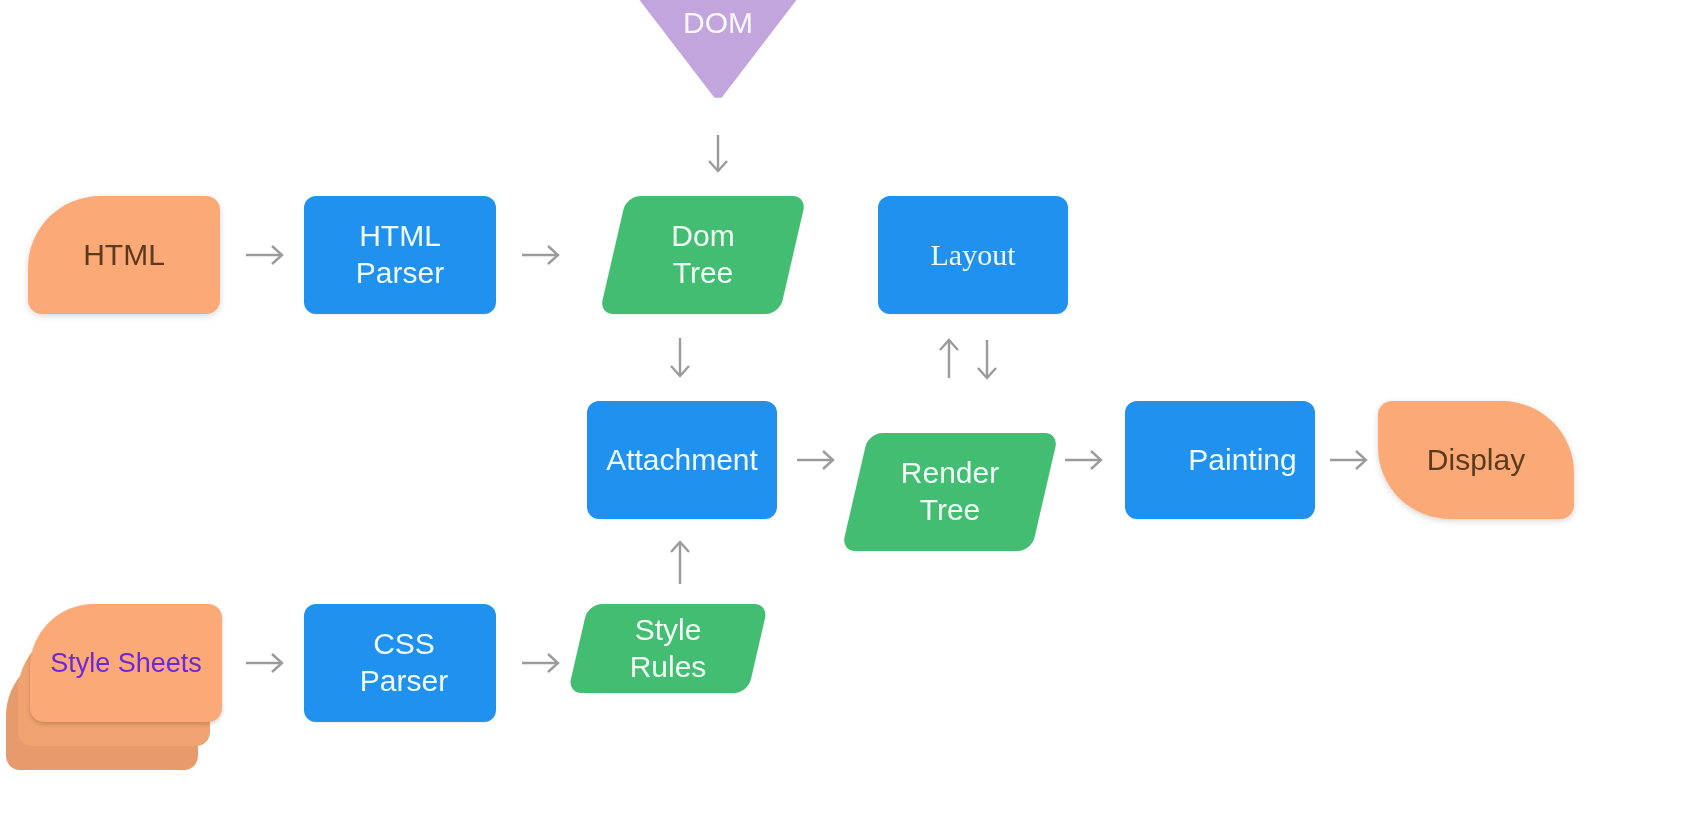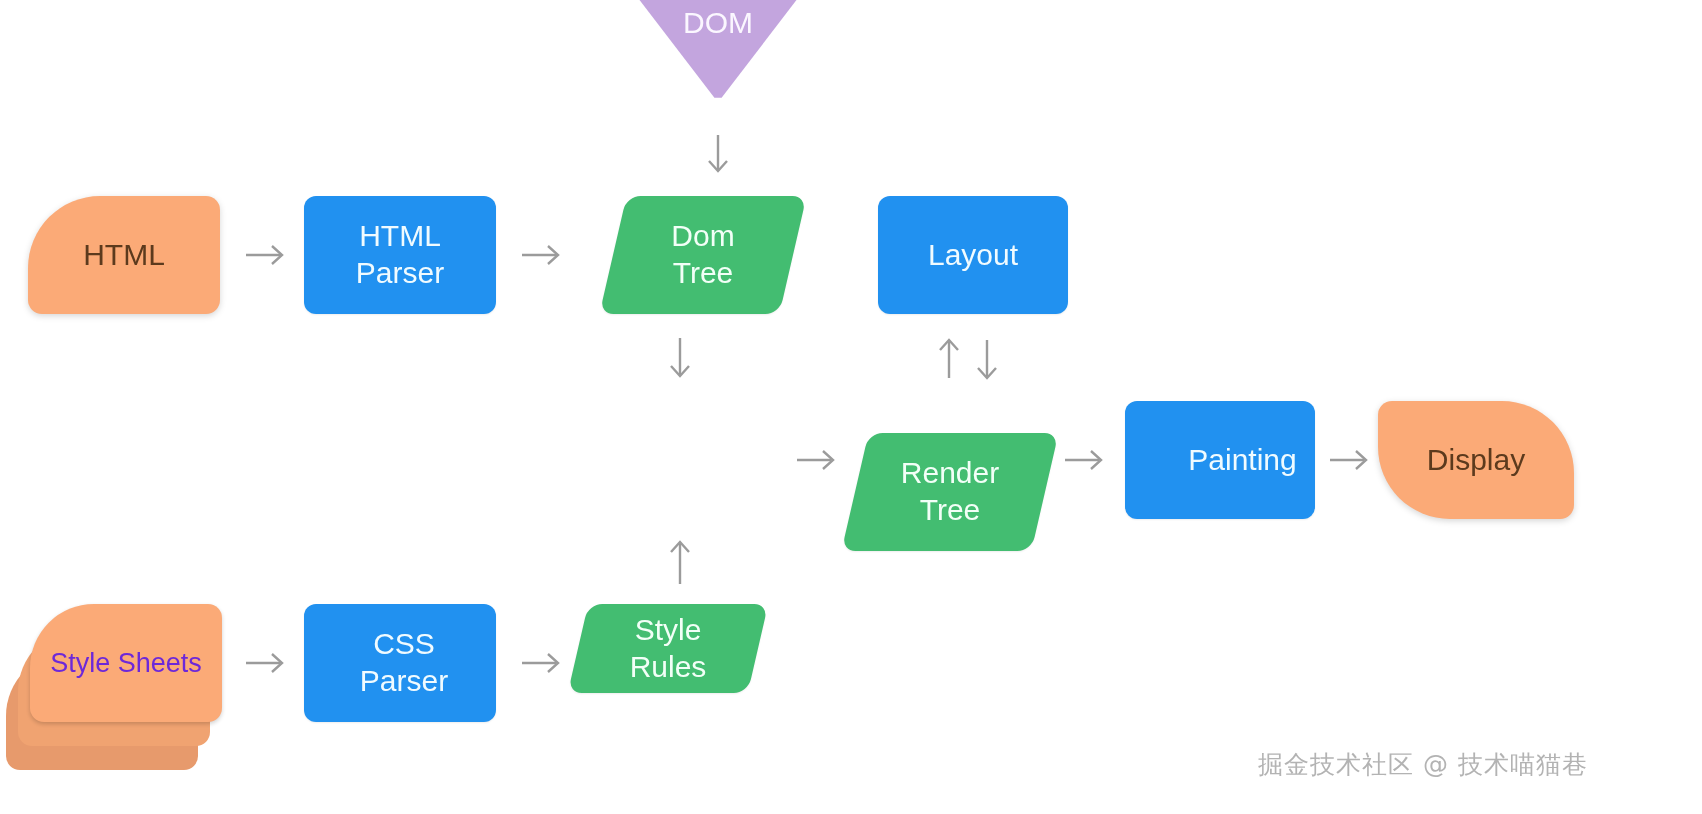--- a/index.html
+++ b/index.html
@@ -172,21 +172,21 @@
         <path d="M28 5 L38 14 L28 23"></path>
     </svg>
   </div>
 
   <div class="para-wrap" style="left:613px; top:196px; width:180px; height:118px;">
     <div class="skew"></div>
     <div class="ptext">Dom
 Tree</div>
   </div>
 
-  <div class="node proc" style="left:878px; top:196px; width:190px; height:118px;">
+  <div class="node proc" style="left:878px; top:196px; width:190px; height:118px;font-family:Liberation Serif, serif;">
     <span class="label">Layout</span>
   </div>
 
   <div class="arrow" style="left:662px; top:336px; width:36px; height:46px;">
     <svg width="28" height="46" viewBox="0 0 28 46" fill="none" stroke="#9b9b9b" stroke-width="2.4">
       <path d="M14 2 V38"></path>
         <path d="M5 30 L14 40 L23 30"></path>
     </svg>
   </div>
 
@@ -197,20 +197,23 @@
     </svg>
   </div>
 
   <div class="arrow" style="left:970px; top:336px; width:34px; height:46px;">
     <svg width="26" height="46" viewBox="0 0 26 46" fill="none" stroke="#9b9b9b" stroke-width="2.4">
       <path d="M13 4 V40"></path>
         <path d="M4 32 L13 42 L22 32"></path>
     </svg>
   </div>
 
+  <div class="node proc" style="left:587px; top:401px; width:190px; height:118px;">
+    <span class="label">Attachment</span>
+  </div>
 
   <div class="arrow" style="left:795px; top:440px; width:44px; height:40px;">
     <svg width="44" height="28" viewBox="0 0 44 28" fill="none" stroke="#9b9b9b" stroke-width="2.4">
       <path d="M2 14 H36"></path>
         <path d="M28 5 L38 14 L28 23"></path>
     </svg>
   </div>
 
   <div class="para-wrap" style="left:855px; top:401px; width:190px; height:118px;margin-top:32px;">
     <div class="skew"></div>
@@ -272,15 +275,14 @@
         <path d="M28 5 L38 14 L28 23"></path>
     </svg>
   </div>
 
   <div class="para-wrap" style="left:578px; top:604px; width:180px; height:89px;">
     <div class="skew"></div>
     <div class="ptext">Style
 Rules</div>
   </div>
 
-  <div class="watermark" style="left:1258px; top:748px;">掘金技术社区 @ 技术喵猫巷</div>
 
 </div>
 
 </body></html>

